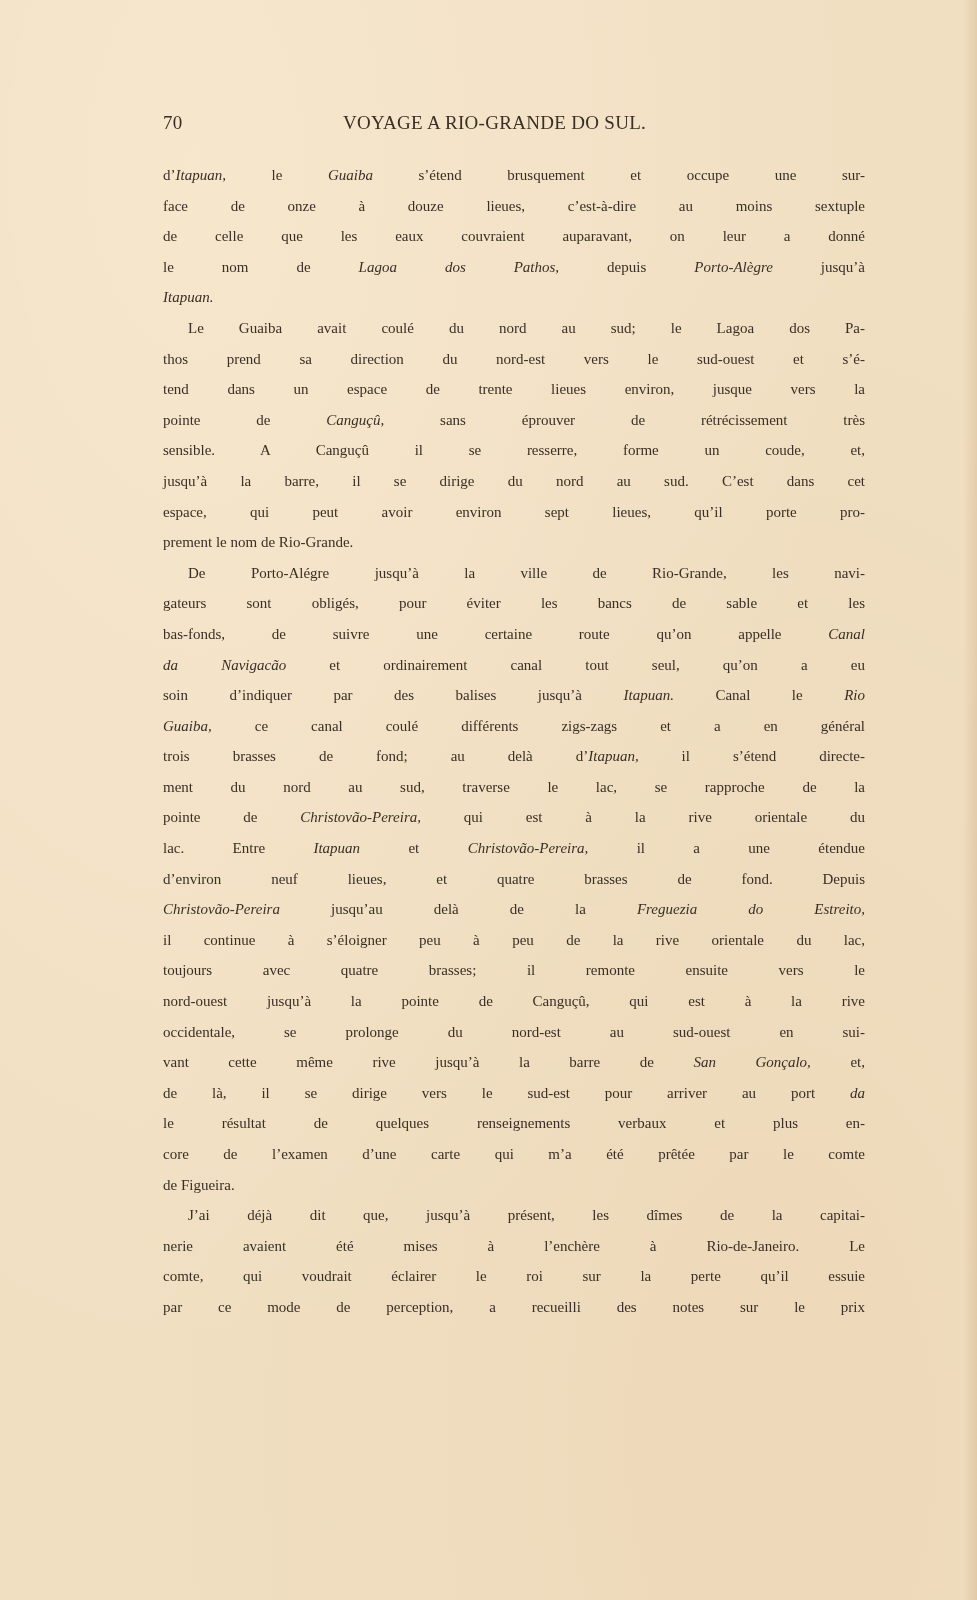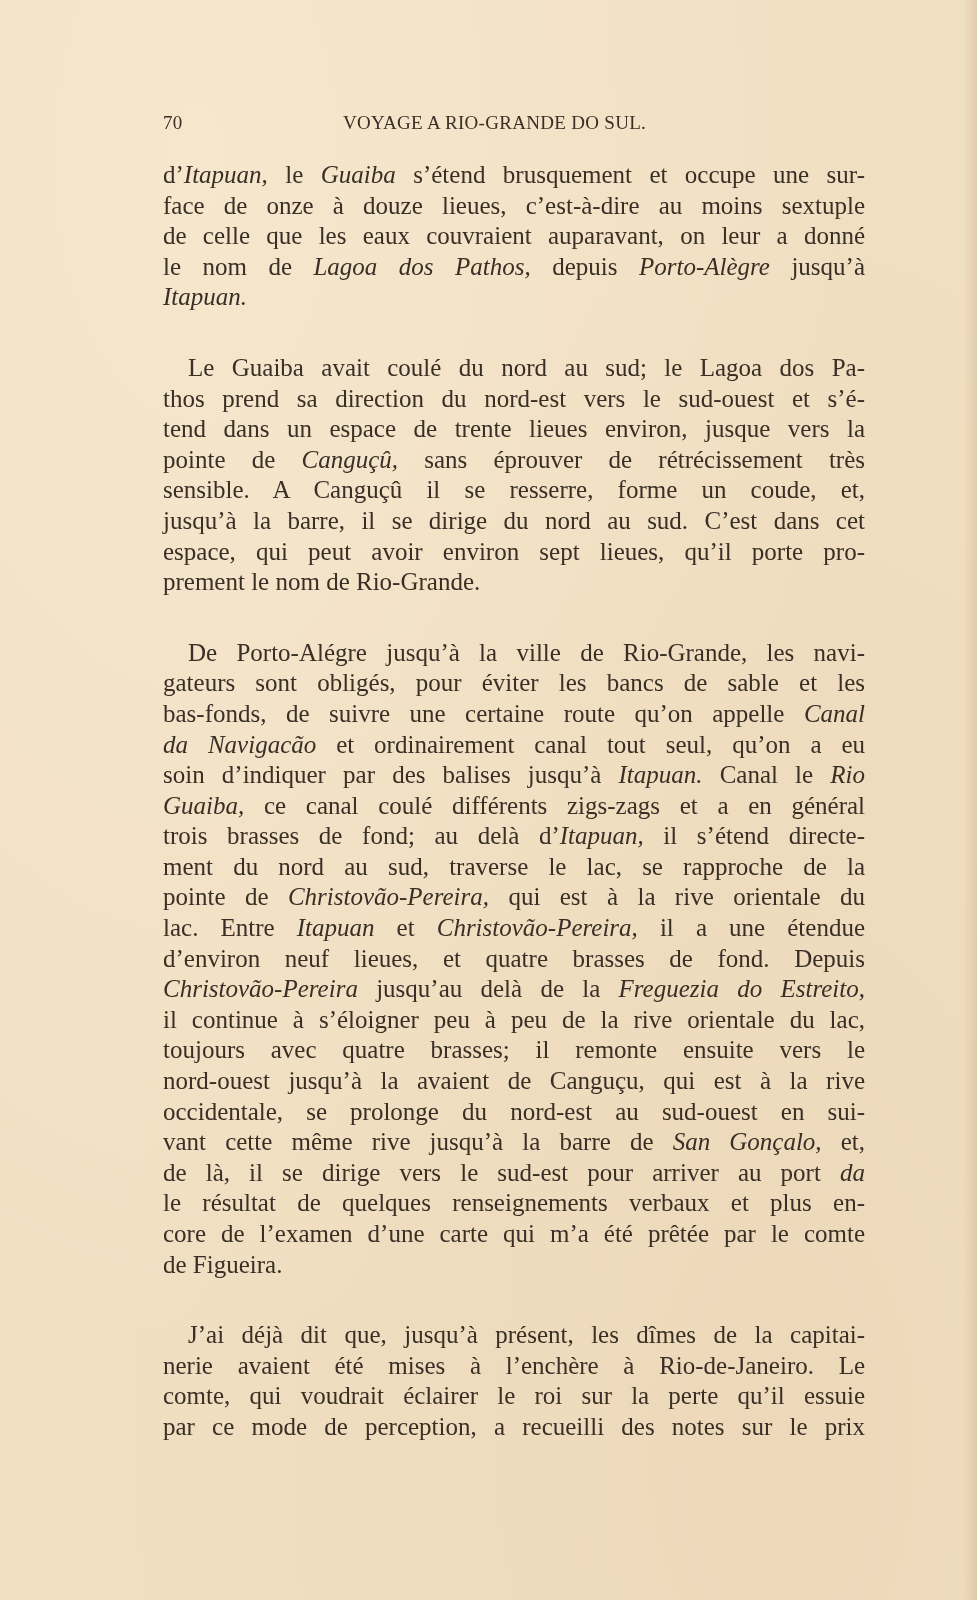--- a/index.html
+++ b/index.html
@@ -18,29 +18,29 @@
       background: linear-gradient(to right, rgba(0,0,0,0), rgba(200,170,130,0.35));
     }
     .running-head {
       position: absolute; top: 112px; left: 163px; width: 700px; height: 28px;
       font-family: "Liberation Serif", serif; font-size: 19px; letter-spacing: 0.3px;
     }
     .page-number { position: absolute; left: 0; top: 0; }
     .book-title { position: absolute; left: 180px; top: 0; white-space: nowrap; }
     .text-block {
       position: absolute; top: 160px; left: 163px; width: 702px;
-      font-family: "Liberation Serif", serif; font-size: 25px;
+      font-family: "Liberation Serif", serif; font-size: 15px;
       line-height: 30.6px;
     }
     .line {
       display: block; height: 30.6px; white-space: nowrap;
       text-align: justify; text-align-last: justify;
     }
     .line.last { text-align-last: left; }
-    .line.indent { padding-left: 25px; margin-top: 40px; }
+    .line.indent { padding-left: 25px; }
     .seg-i { font-style: italic; }
   </style>
 </head>
 <body>
 
 <div class="page-edge"></div>
 
 <div class="running-head">
   <span class="page-number">70</span>
   <span class="book-title">VOYAGE A RIO-GRANDE DO SUL.</span>
@@ -67,21 +67,21 @@
     <div class="line"><span>soin d’indiquer par des balises jusqu’à </span><span class="seg-i">Itapuan.</span><span> Canal le </span><span class="seg-i">Rio</span></div>
     <div class="line"><span class="seg-i">Guaiba,</span><span> ce canal coulé différents zigs-zags et a en général</span></div>
     <div class="line"><span>trois brasses de fond; au delà d’</span><span class="seg-i">Itapuan,</span><span> il s’étend directe-</span></div>
     <div class="line"><span>ment du nord au sud, traverse le lac, se rapproche de la</span></div>
     <div class="line"><span>pointe de </span><span class="seg-i">Christovão-Pereira,</span><span> qui est à la rive orientale du</span></div>
     <div class="line"><span>lac. Entre </span><span class="seg-i">Itapuan</span><span> et </span><span class="seg-i">Christovão-Pereira,</span><span> il a une étendue</span></div>
     <div class="line"><span>d’environ neuf lieues, et quatre brasses de fond. Depuis</span></div>
     <div class="line"><span class="seg-i">Christovão-Pereira</span><span> jusqu’au delà de la </span><span class="seg-i">Freguezia do Estreito,</span></div>
     <div class="line"><span>il continue à s’éloigner peu à peu de la rive orientale du lac,</span></div>
     <div class="line"><span>toujours avec quatre brasses; il remonte ensuite vers le</span></div>
-    <div class="line"><span>nord-ouest jusqu’à la avaient de Canguçu, qui est à la rive</span></div>
+    <div class="line"><span>nord-ouest jusqu’à la pointe de Canguçû, qui est à la rive</span></div>
     <div class="line"><span>occidentale, se prolonge du nord-est au sud-ouest en sui-</span></div>
     <div class="line"><span>vant cette même rive jusqu’à la barre de </span><span class="seg-i">San Gonçalo,</span><span> et,</span></div>
     <div class="line"><span>de là, il se dirige vers le sud-est pour arriver au port </span><span class="seg-i">da</span></div>
     <div class="line"><span>le résultat de quelques renseignements verbaux et plus en-</span></div>
     <div class="line"><span>core de l’examen d’une carte qui m’a été prêtée par le comte</span></div>
     <div class="line last"><span>de Figueira.</span></div>
     <div class="line indent"><span>J’ai déjà dit que, jusqu’à présent, les dîmes de la capitai-</span></div>
     <div class="line"><span>nerie avaient été mises à l’enchère à Rio-de-Janeiro. Le</span></div>
     <div class="line"><span>comte, qui voudrait éclairer le roi sur la perte qu’il essuie</span></div>
     <div class="line"><span>par ce mode de perception, a recueilli des notes sur le prix</span></div>

